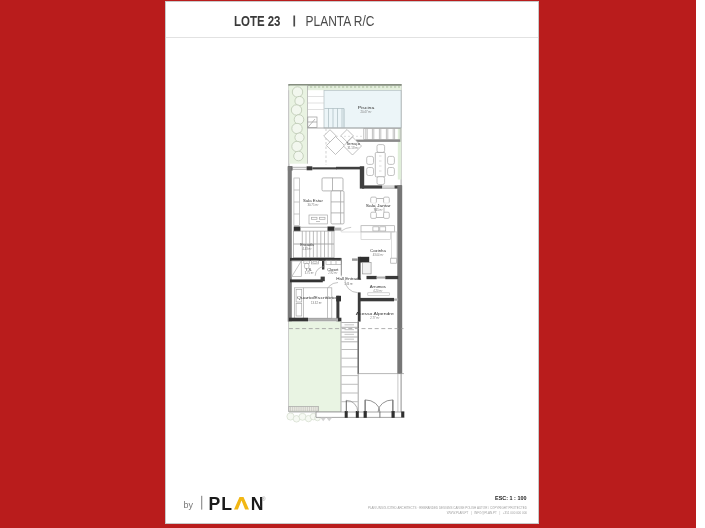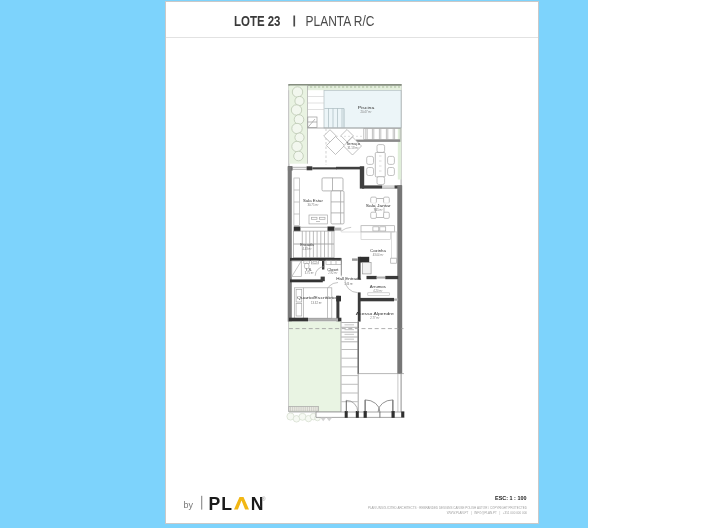--- a/index.html
+++ b/index.html
@@ -1,16 +1,16 @@
 <!DOCTYPE html>
 <html><head>
 <meta charset="utf-8">
 <style>
   html,body{margin:0;padding:0;background:#ffffff;}
-  .page{position:relative;width:588px;height:528px;background:#7dd3fc;overflow:hidden;
+  .page{position:relative;width:696px;height:528px;background:#b91c1c;overflow:hidden;
         font-family:"Liberation Sans", sans-serif;}
   svg{position:absolute;left:0;top:0;}
   text{font-family:"Liberation Sans", sans-serif;}
 </style>
 </head>
 <body>
 <div class="page">
 <svg width="705" height="528" viewBox="0 0 705 528">
 
 <rect x="165.5" y="1.5" width="373" height="522" fill="#ffffff" stroke="#c9c9c9" stroke-width="1"></rect>

